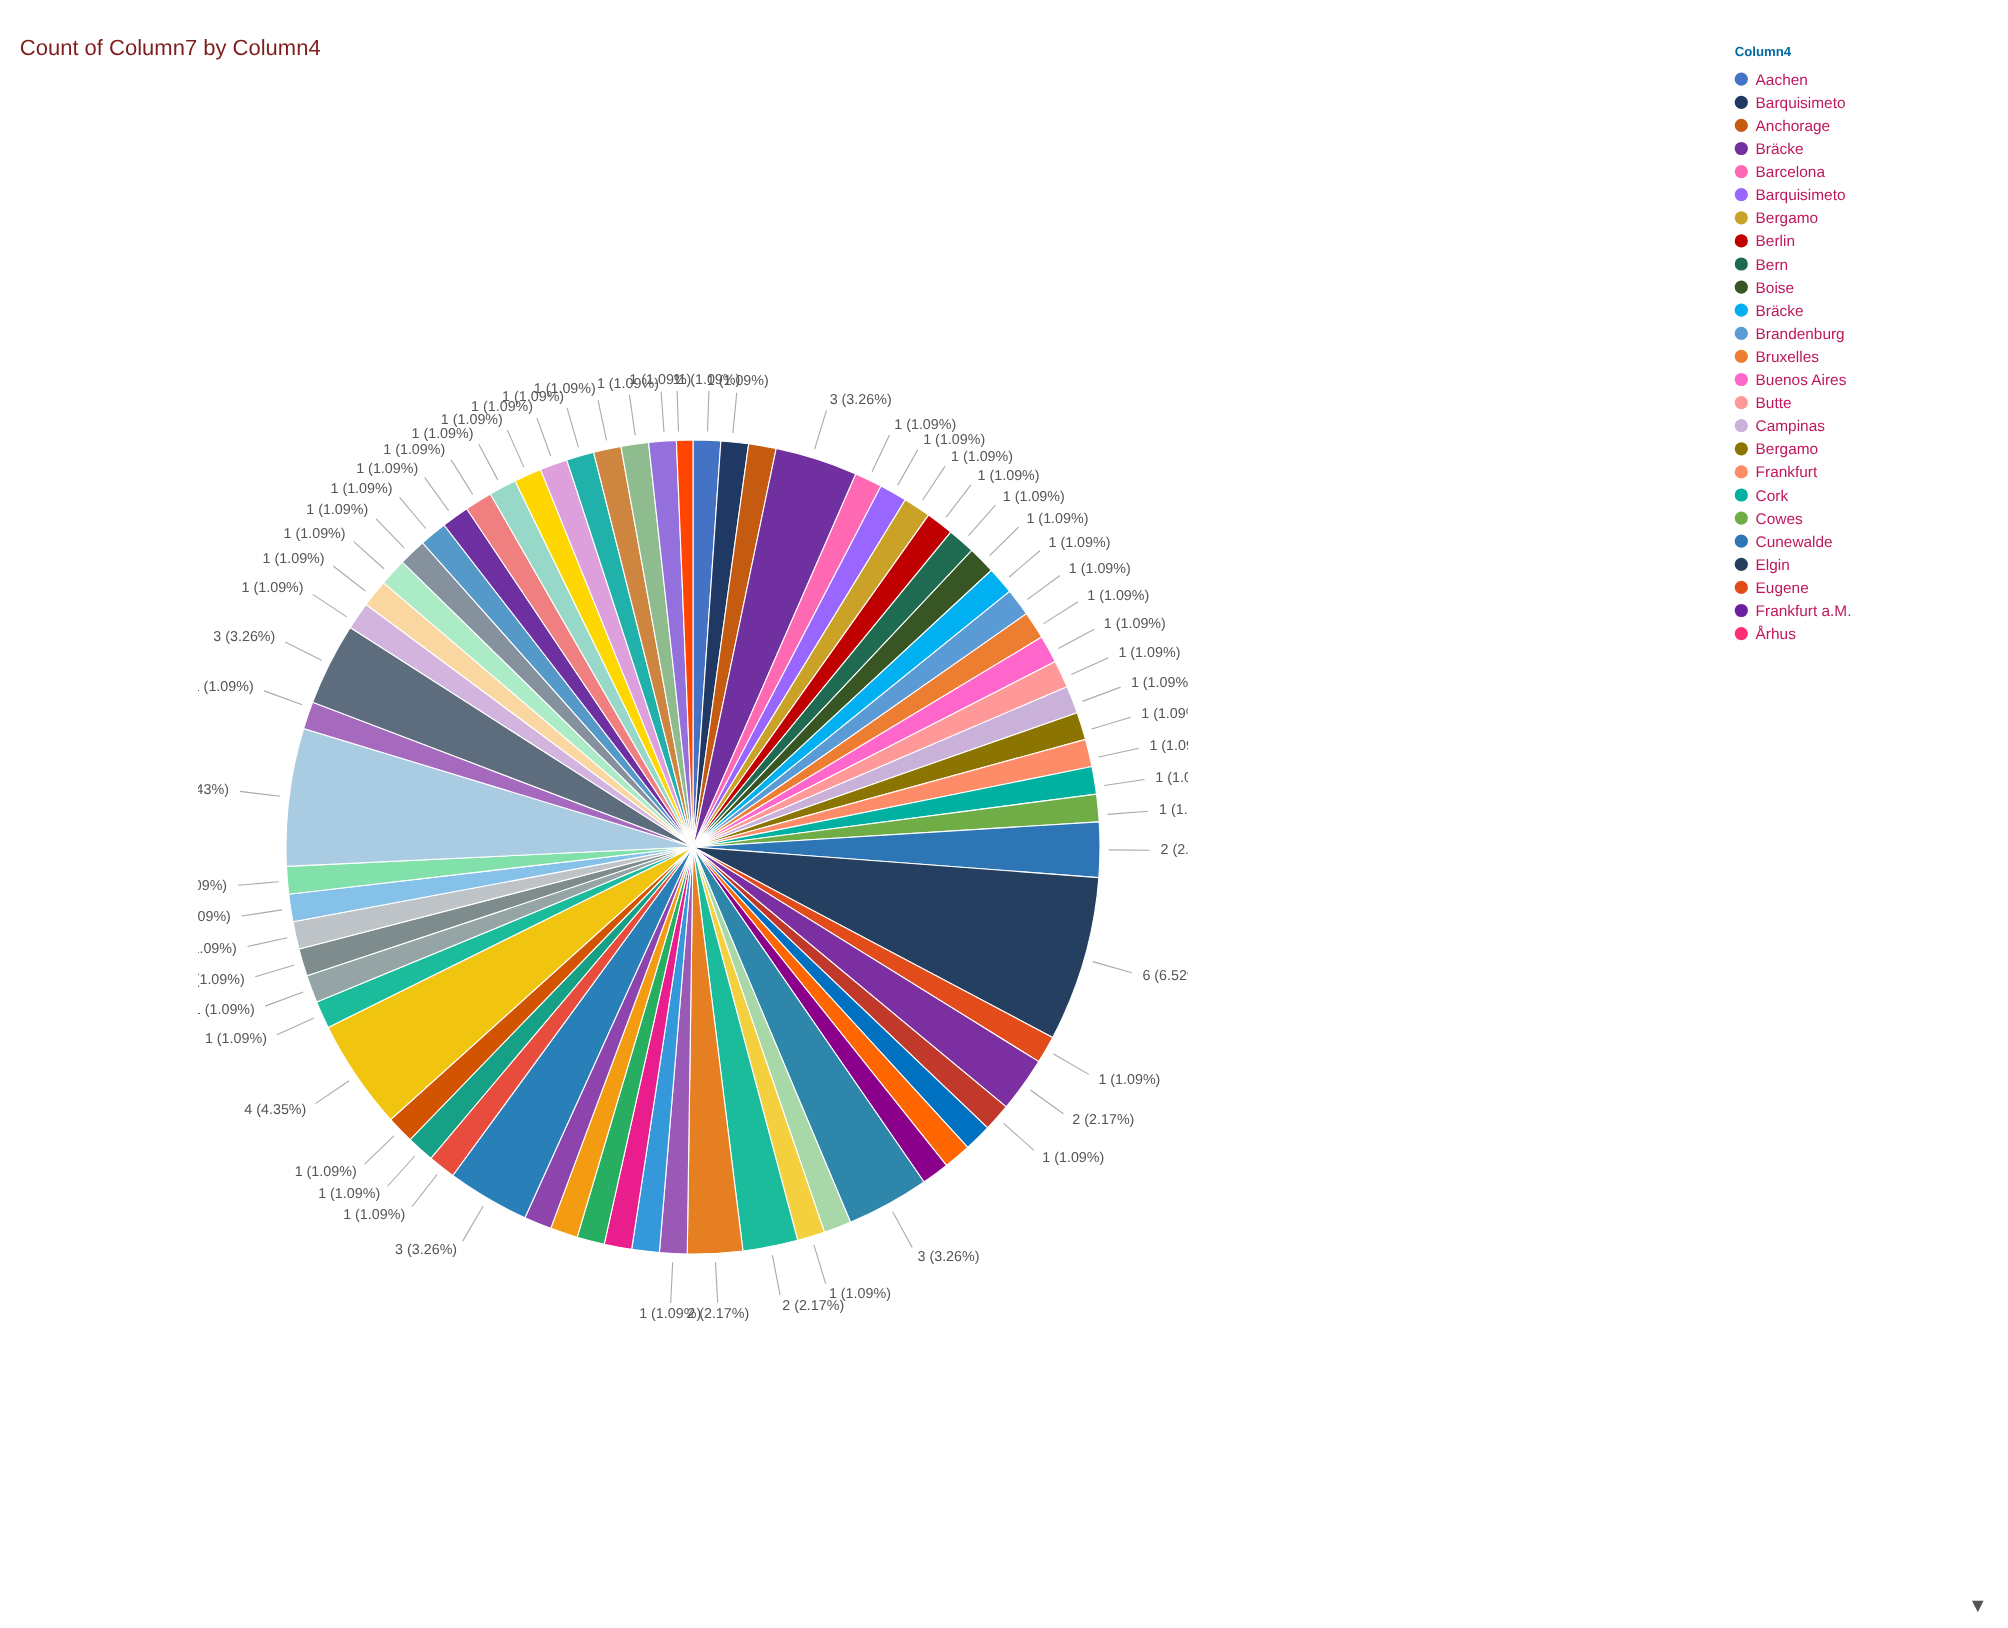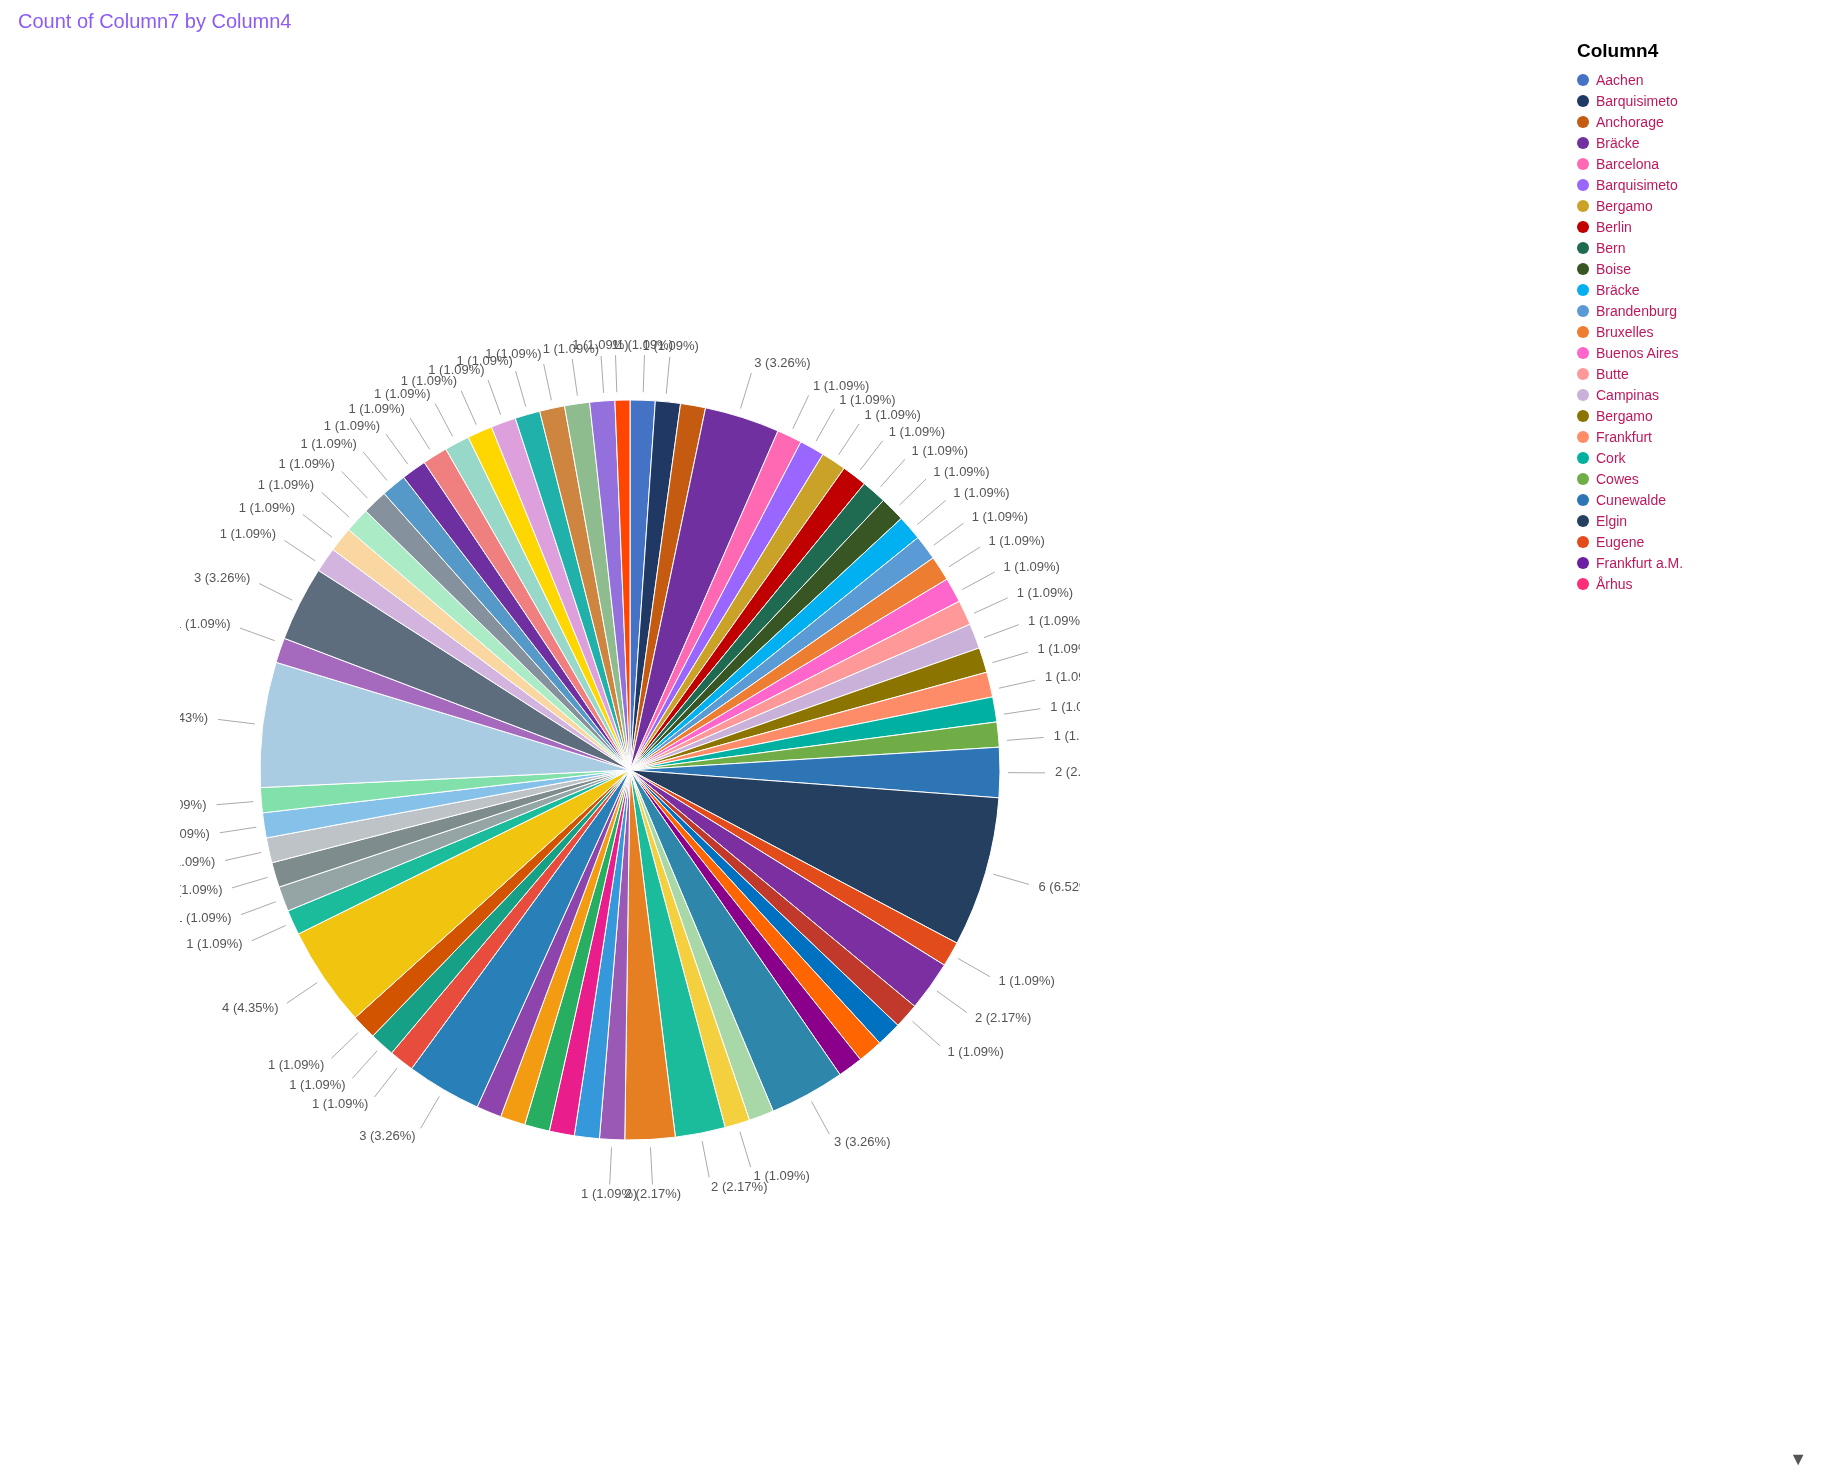--- a/index.html
+++ b/index.html
@@ -7,24 +7,24 @@
       width: 1825px;
       height: 1480px;
       background: #fff;
       font-family: 'Segoe UI', Arial, sans-serif;
       overflow: hidden;
       position: relative;
     }
 
     .chart-title {
       position: absolute;
-      top: 10px;
+      top: 33px;
       left: 18px;
       font-size: 20px;
-      color: #8b5cf6;
+      color: #7f1d1d;
       font-weight: 400;
     }
 
     .chart-area {
       position: absolute;
       top: 60px;
       left: 0;
       width: 1260px;
       height: 1400px;
       display: flex;
@@ -34,23 +34,23 @@
 
     
     .legend {
       position: absolute;
       top: 40px;
       right: 18px;
       width: 230px;
     }
 
     .legend-title {
-      font-size: 19px;
+      font-size: 12px;
       font-weight: 700;
-      color: #000000;
+      color: #0369a1;
       margin-bottom: 10px;
     }
 
     .legend-item {
       display: flex;
       align-items: center;
       margin-bottom: 5px;
     }
 
     .legend-dot {

